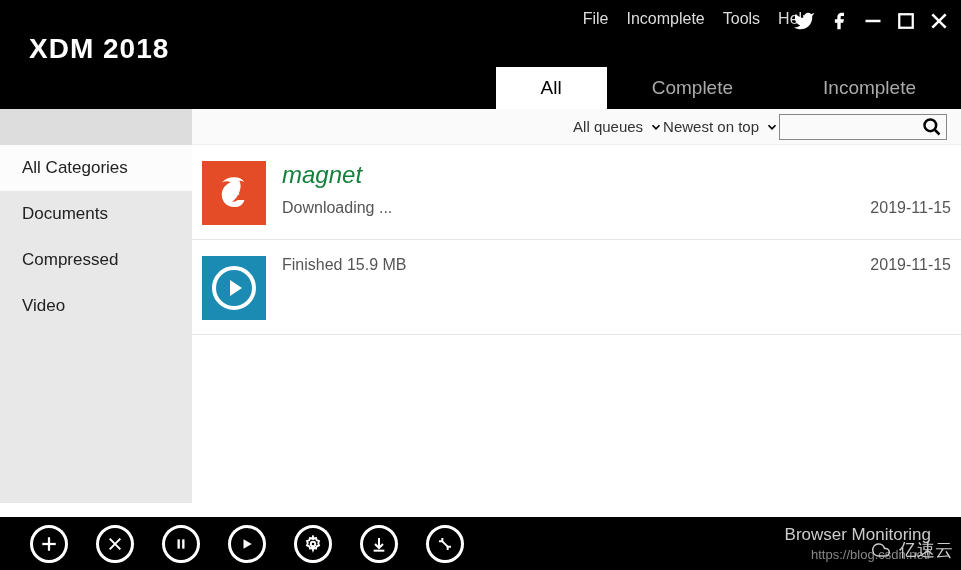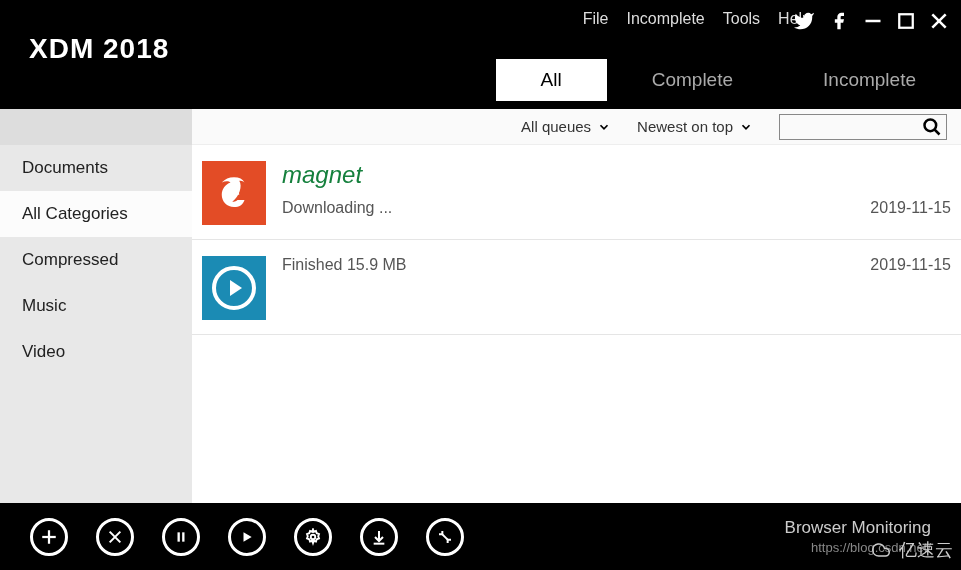--- a/index.html
+++ b/index.html
@@ -5,43 +5,43 @@
     * { margin: 0; padding: 0; box-sizing: border-box; font-family: Arial, sans-serif; }
     body { width: 961px; height: 570px; overflow: hidden; background: #fff; position: relative; }
     
     .header { background: #000; height: 109px; position: relative; }
     .app-title { color: #fff; font-size: 28px; position: absolute; left: 29px; top: 33px; letter-spacing: 1px; font-weight: bold; }
     .menu-bar { position: absolute; top: 10px; right: 150px; display: flex; gap: 18px; }
     .menu-item { color: #ddd; font-size: 16px; cursor: pointer; }
     .window-controls { position: absolute; top: 10px; right: 12px; display: flex; gap: 14px; align-items: center; }
     .window-controls svg, .social-icons svg { cursor: pointer; }
     
-    .tabs { position: absolute; bottom: 8px; right: 0; display: flex; }
+    .tabs { position: absolute; bottom: 0; right: 0; display: flex; }
     .tab { padding: 10px 45px; color: #aaa; font-size: 19px; cursor: pointer; }
     .tab.active { background: #fff; color: #000; }
     
     .main-area { display: flex; height: 394px; }
     .sidebar { width: 192px; background: #e8e8e8; }
     .sidebar-header { height: 36px; background: #ddd; }
     .sidebar-item { padding: 13px 22px; font-size: 17px; color: #222; cursor: pointer; }
     .sidebar-item.selected { background: #fcfcfc; }
     
     .content { flex: 1; background: #fff; }
-    .toolbar { height: 36px; background: #fafafa; display: flex; align-items: center; justify-content: flex-end; gap: 26px; padding: 0 14px; border-bottom: 1px solid #eee; }
+    .toolbar { height: 36px; background: #fafafa; display: flex; align-items: center; justify-content: flex-end; padding: 0 14px; border-bottom: 1px solid #eee; }
     .dropdown { font-size: 15px; color: #333; cursor: pointer; display: flex; align-items: center; gap: 6px; }
     .search-box { border: 1px solid #888; width: 168px; height: 26px; display: flex; align-items: center; justify-content: flex-end; padding: 0 4px; }
     
     .download-list { padding: 0; }
     .download-item { display: flex; padding: 16px 10px 14px 10px; border-bottom: 1px solid #e5e5e5; gap: 16px; }
     .item-icon { width: 64px; height: 64px; display: flex; align-items: center; justify-content: center; flex-shrink: 0; }
     .item-body { flex: 1; display: flex; flex-direction: column; gap: 10px; }
     .item-title { font-size: 24px; color: #15803d; white-space: nowrap; overflow: hidden; text-overflow: ellipsis; font-style: italic; }
     .item-meta { display: flex; justify-content: space-between; font-size: 16px; color: #555; }
     
-    .footer { position: absolute; bottom: 0; left: 0; right: 0; height: 67px; background: #000; display: flex; align-items: center; padding: 0 30px; }
+    .footer { position: absolute; bottom: 0; left: 0; right: 0; height: 53px; background: #000; display: flex; align-items: center; padding: 0 30px; }
     .footer-buttons { display: flex; gap: 28px; }
     .footer-btn { width: 38px; height: 38px; border: 3px solid #fff; border-radius: 50%; display: flex; align-items: center; justify-content: center; cursor: pointer; }
     .footer-right { margin-left: auto; color: #ccc; font-size: 17px; display: flex; flex-direction: column; align-items: flex-end; gap: 2px; }
     .footer-url { font-size: 13px; color: #888; }
     .watermark { position: absolute; right: 8px; bottom: 8px; display: flex; align-items: center; gap: 6px; color: #ccc; font-size: 18px; }
   </style>
 </head>
 <body>
 
 <div class="header">
@@ -77,24 +77,23 @@
     <div class="tab active">All</div>
     <div class="tab">Complete</div>
     <div class="tab">Incomplete</div>
   </div>
 </div>
 
 <div class="main-area">
   <div class="sidebar">
     <div class="sidebar-header"></div>
     <div id="sidebar-items">
+        <div class="sidebar-item selected">All Categories</div>
         <div class="sidebar-item">Documents</div>
-        <div class="sidebar-item selected">All Categories</div>
         <div class="sidebar-item">Compressed</div>
-        <div class="sidebar-item">Music</div>
         <div class="sidebar-item">Video</div>
       </div>
   </div>
 
   <div class="content">
     <div class="toolbar">
       <div class="dropdown">
         <span>All queues</span>
         <svg width="14" height="14" viewBox="0 0 24 24" fill="none" stroke="#000" stroke-width="3">
             <polyline points="6 9 12 15 18 9"></polyline>

